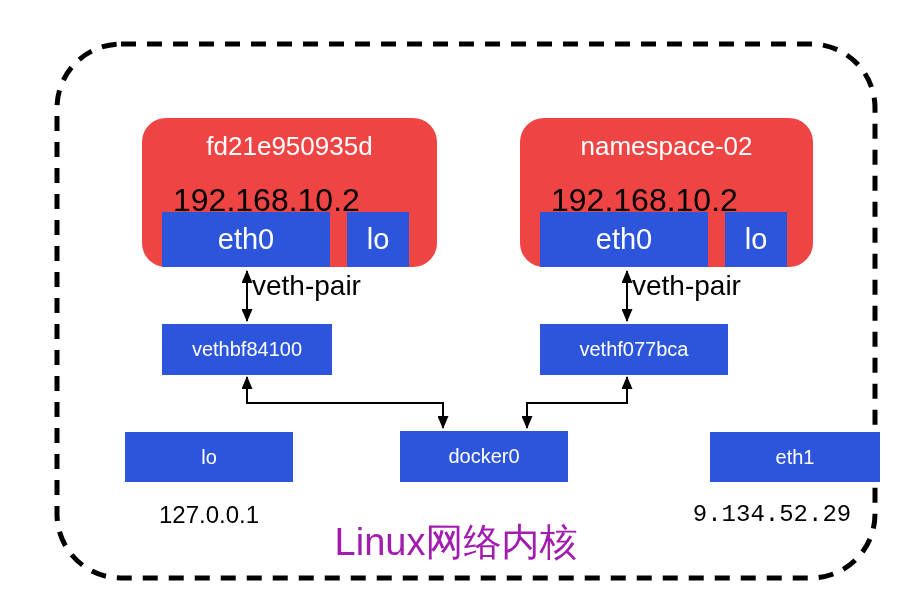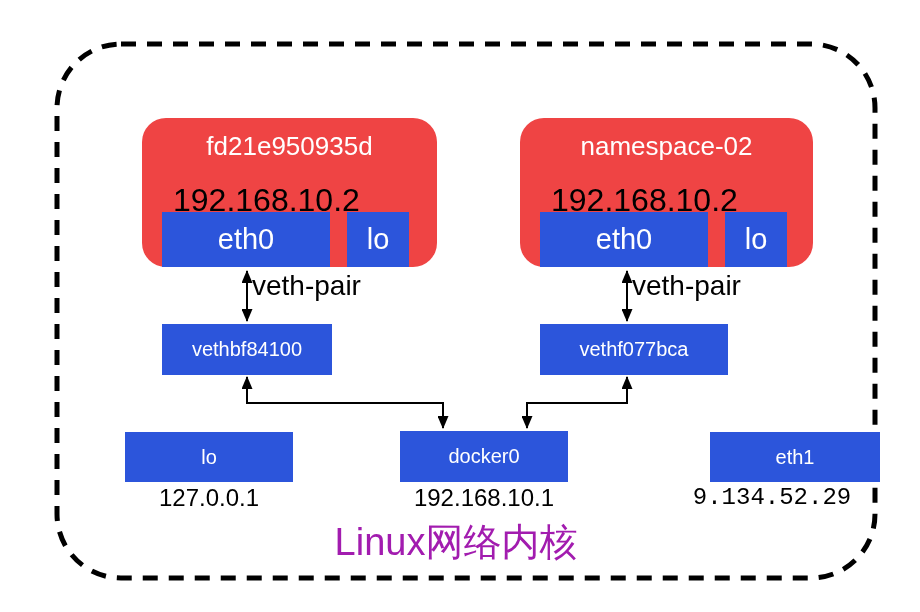--- a/index.html
+++ b/index.html
@@ -77,21 +77,21 @@
     font-size: 20px;
   }
   .veth-left  { left: 162px; top: 324px; width: 170px; height: 51px; }
   .veth-right { left: 540px; top: 324px; width: 188px; height: 51px; }
   .host-lo      { left: 125px; top: 432px; width: 168px; height: 50px; }
   .host-docker0 { left: 400px; top: 431px; width: 168px; height: 51px; }
   .host-eth1    { left: 687px; top: 432px; width: 170px; height: 50px; margin-left: 23px; }
 
   .ip-label {
     position: absolute;
-    top: 484px;
+    top: 501px;
     text-align: center;
     color: #000000;
     font-size: 24px;
     white-space: nowrap;
   }
   .ip-lo      { left: 125px; width: 168px; }
   .ip-docker0 { left: 400px; width: 168px; }
   .ip-eth1    { left: 687px; width: 170px; font-family: Liberation Mono, monospace; }
 
   .vethpair-label {
@@ -155,18 +155,17 @@
   <div class="vethpair-label right">veth-pair</div>
 
   <div class="blue-box veth-left">vethbf84100</div>
   <div class="blue-box veth-right">vethf077bca</div>
 
   <div class="blue-box host-lo">lo</div>
   <div class="blue-box host-docker0">docker0</div>
   <div class="blue-box host-eth1">eth1</div>
 
   <div class="ip-label ip-lo">127.0.0.1</div>
-  <div class="ip-label ip-docker0">192.168.10.1</div>
   <div class="ip-label ip-eth1">9.134.52.29</div>
 
   <div class="kernel-title">Linux网络内核</div>
 
 </div>
 
 </body></html>

